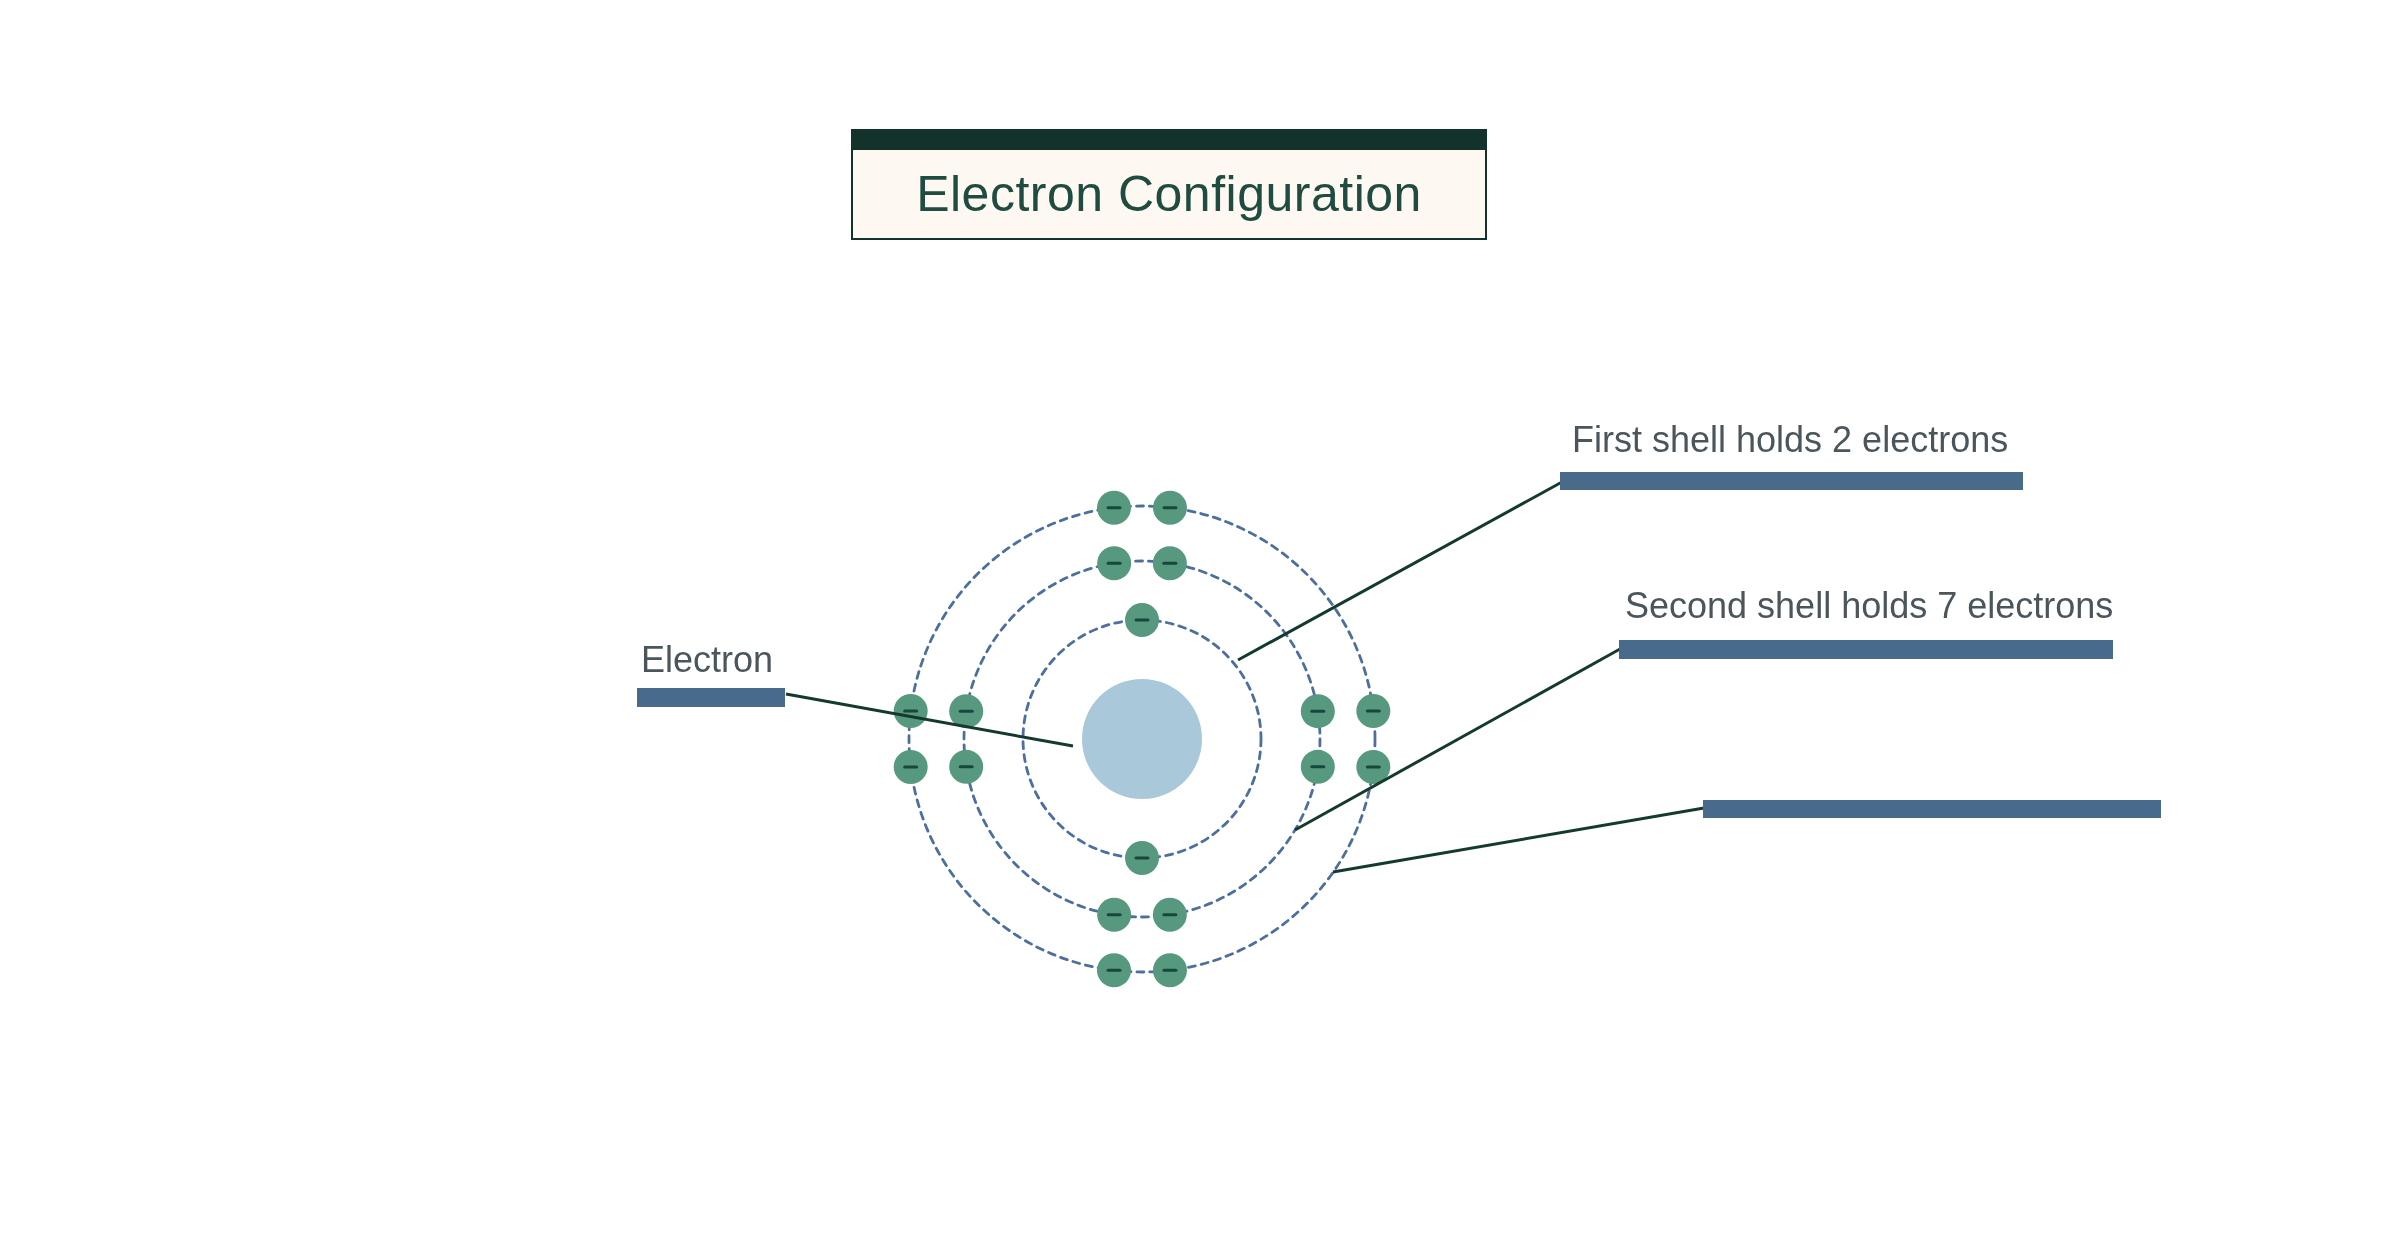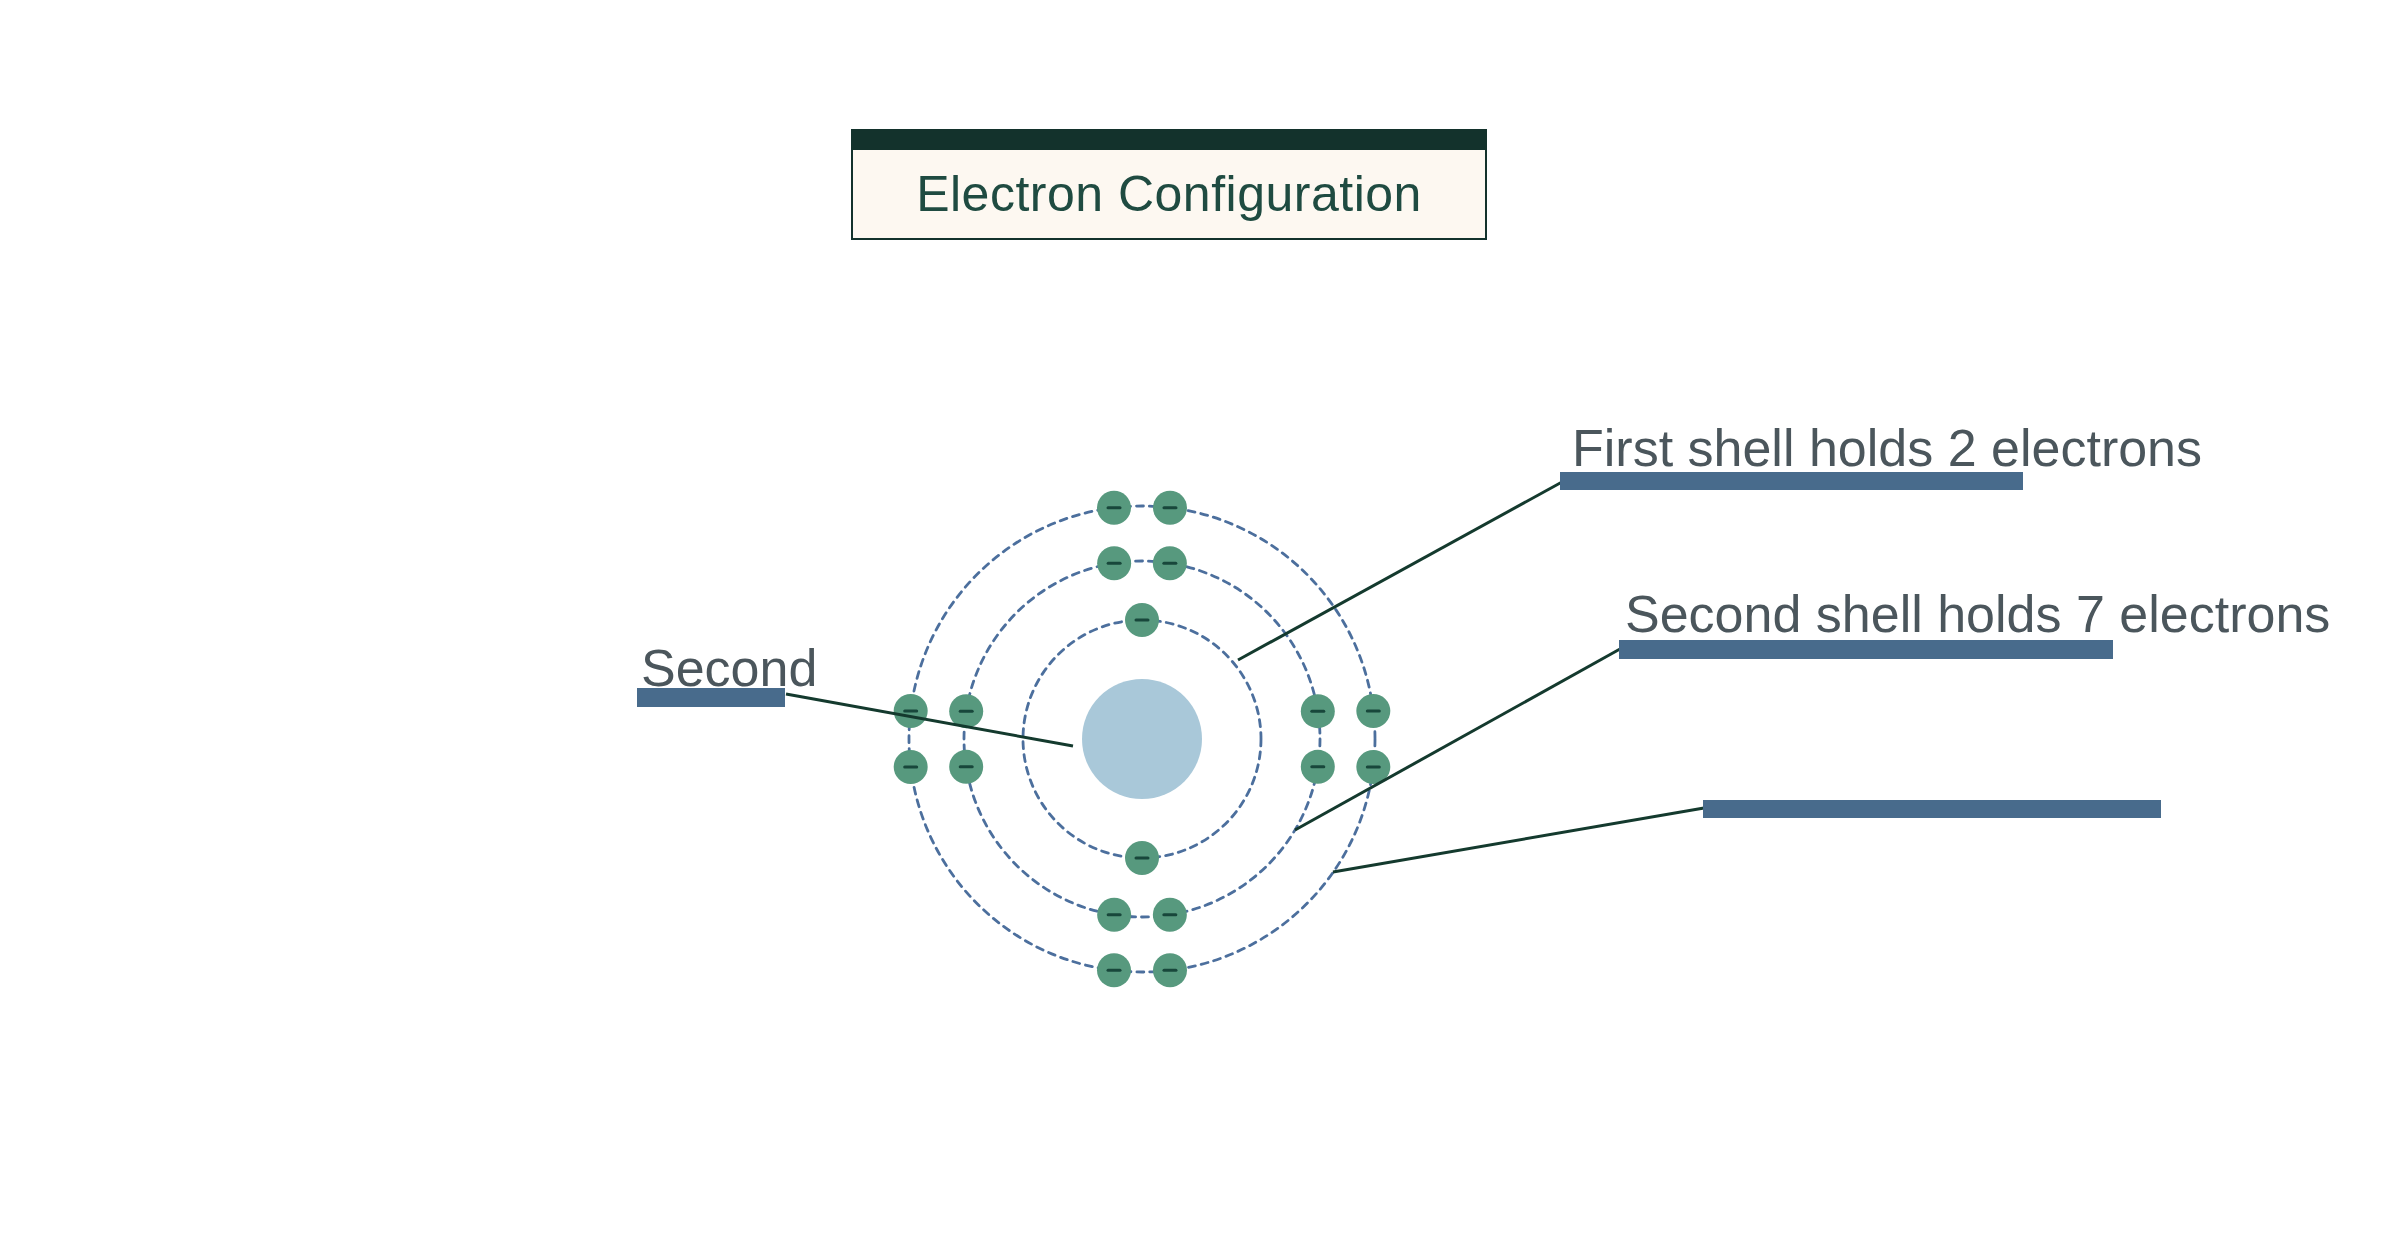--- a/index.html
+++ b/index.html
@@ -37,21 +37,21 @@
     font-size:50px;letter-spacing:0.5px;
     color:var(--c-title-text);
     white-space:nowrap;
   }
 
   
   #atom-svg{position:absolute;left:0;top:0;width:2400px;height:1260px;}
 
   
   .ann-text{
-    position:absolute;font-size:52px;line-height:1.1;
+    position:absolute;font-size:36px;line-height:1.1;
     color:var(--c-label-text);white-space:nowrap;
   }
   .ann-bar{position:absolute;height:18px;background:var(--c-label-bar);}
 
   #ann-nucleus-text{left:641px;top:640px;}
   #ann-nucleus-bar{left:637px;top:688px;width:148px;height:19px;}
 
   #ann-first-text{left:1572px;top:420px;}
   #ann-first-bar{left:1560px;top:472px;width:463px;}
 
@@ -111,21 +111,21 @@
       <line x1="1562" y1="482" x2="1238" y2="660" stroke="#143a2e" stroke-width="3"></line>
       <line x1="1620" y1="649" x2="1295" y2="830" stroke="#143a2e" stroke-width="3"></line>
       <line x1="1704" y1="808" x2="1333" y2="872" stroke="#143a2e" stroke-width="3"></line>
     </svg>
 
   <div class="title-card">
     <div class="title-accent"></div>
     <div class="title-text">Electron Configuration</div>
   </div>
 
-  <div class="ann-text" id="ann-nucleus-text">Second</div>
+  <div class="ann-text" id="ann-nucleus-text">Electron</div>
   <div class="ann-bar" id="ann-nucleus-bar"></div>
 
   <div class="ann-text" id="ann-first-text">First shell holds 2 electrons</div>
   <div class="ann-bar" id="ann-first-bar"></div>
 
   <div class="ann-text" id="ann-second-text">Second shell holds 7 electrons</div>
   <div class="ann-bar" id="ann-second-bar"></div>
 
   <div class="ann-bar" id="ann-third-bar"></div>
 

